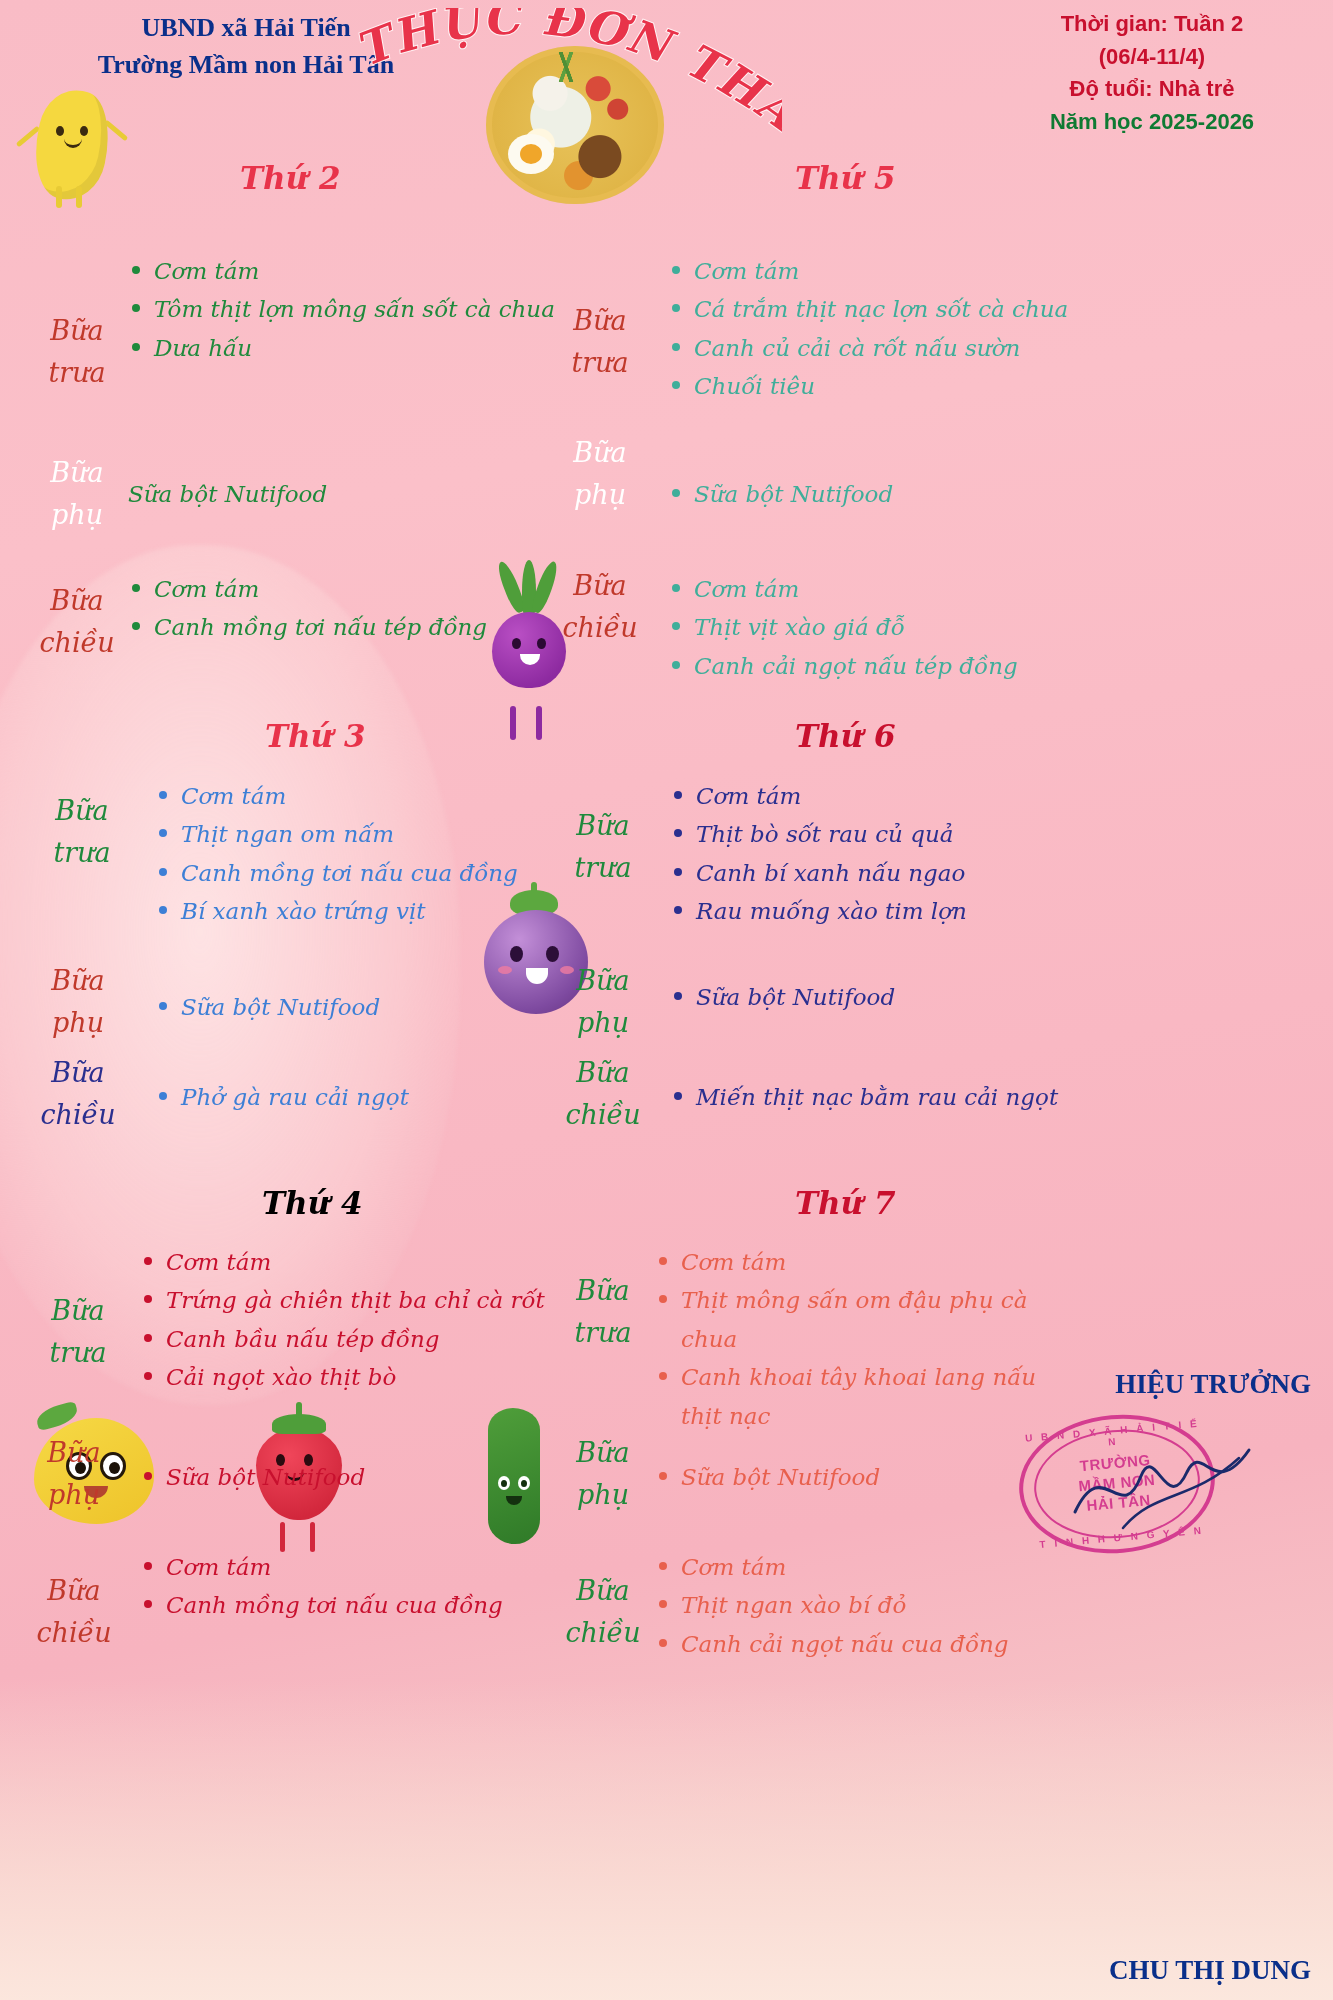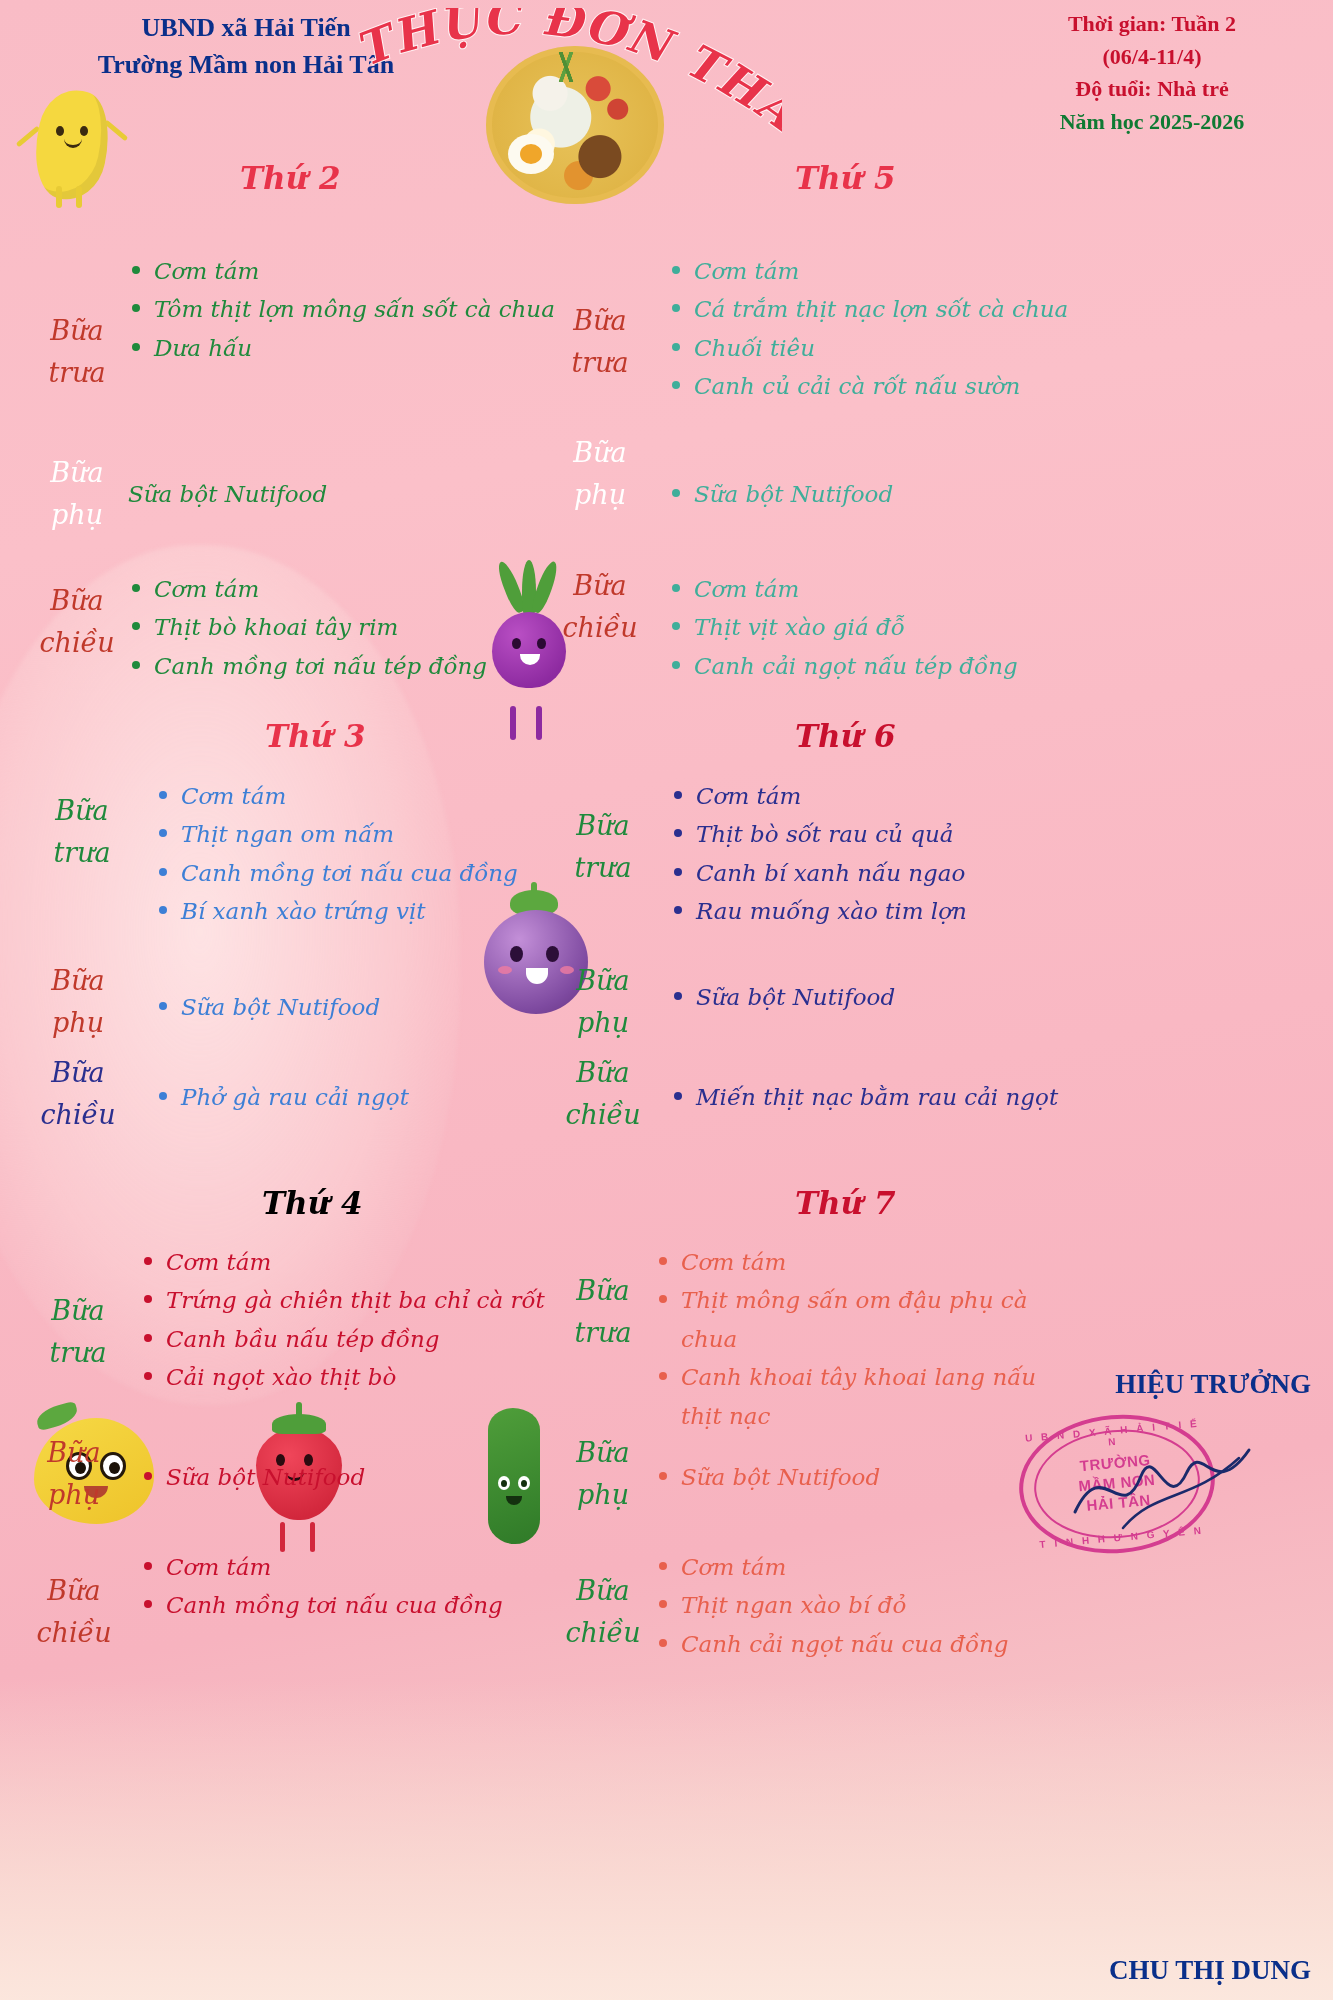--- a/index.html
+++ b/index.html
@@ -30,21 +30,21 @@
 
   
   .hdr-left {
     position: absolute; left: 36px; top: 10px; width: 420px;
     font-family: "Liberation Serif", serif;
     font-weight: bold; font-size: 26px; line-height: 1.42;
     color: #0a2f8a; text-align: center;
   }
   .hdr-right {
     position: absolute; right: 26px; top: 8px; width: 310px;
-    font-family: Liberation Serif, serif;
+    font-family: Liberation Sans, sans-serif;
     font-weight: bold; font-size: 22px; line-height: 1.48;
     color: #0f7a33; text-align: center;
   }
   .hdr-right .t-red { color: #c8102e; }
 
   .title-arc {
     position: absolute; left: 352px; top: 8px; width: 430px; height: 170px;
     pointer-events: none;
   }
   .title-arc text {
@@ -353,21 +353,20 @@
   <li style="padding-left:0;" data-name="list-item">Sữa bột Nutifood</li>
 </ul>
 <style>ul[data-name="snack-items-thu2"] li::before{display:none;}</style>
 
 <div class="meal-label" style="left:22px; top:580px; width:110px; color:#c0392b;" data-name="meal-label-dinner-thu2">
   <div>Bữa</div>
   <div>chiều</div>
 </div>
 <ul class="items" style="left:128px; top:570px; width:440px; color:#1f8a3c;" data-name="dinner-items-thu2">
   <li data-name="list-item">Cơm tám</li>
-  <li data-name="list-item">Thịt bò khoai tây rim</li>
   <li data-name="list-item">Canh mồng tơi nấu tép đồng</li>
 </ul>
 
 <div class="day-title" style="left:265px; top:718px; color:#e8334a;" data-name="day-title-thu3">Thứ 3</div>
 
 <div class="meal-label" style="left:22px; top:790px; width:120px; color:#1f8a3c;" data-name="meal-label-lunch-thu3">
   <div>Bữa</div>
   <div>trưa</div>
 </div>
 <ul class="items" style="left:155px; top:777px; width:430px; color:#3d7fd6;" data-name="lunch-items-thu3">
@@ -425,22 +424,22 @@
 
 <div class="day-title" style="left:795px; top:160px; color:#e8334a;" data-name="day-title-thu5">Thứ 5</div>
 
 <div class="meal-label" style="left:545px; top:300px; width:110px; color:#c0392b;" data-name="meal-label-lunch-thu5">
   <div>Bữa</div>
   <div>trưa</div>
 </div>
 <ul class="items" style="left:668px; top:252px; width:450px; color:#3fae9a;" data-name="lunch-items-thu5">
   <li data-name="list-item">Cơm tám</li>
   <li data-name="list-item">Cá trắm thịt nạc lợn sốt cà chua</li>
+  <li data-name="list-item">Canh củ cải cà rốt nấu sườn</li>
   <li data-name="list-item">Chuối tiêu</li>
-  <li data-name="list-item">Canh củ cải cà rốt nấu sườn</li>
 </ul>
 
 <div class="meal-label" style="left:545px; top:432px; width:110px; color:#ffffff;" data-name="meal-label-snack-thu5">
   <div>Bữa</div>
   <div>phụ</div>
 </div>
 <ul class="items" style="left:668px; top:475px; width:450px; color:#3fae9a;" data-name="snack-items-thu5">
   <li data-name="list-item">Sữa bột Nutifood</li>
 </ul>
 

